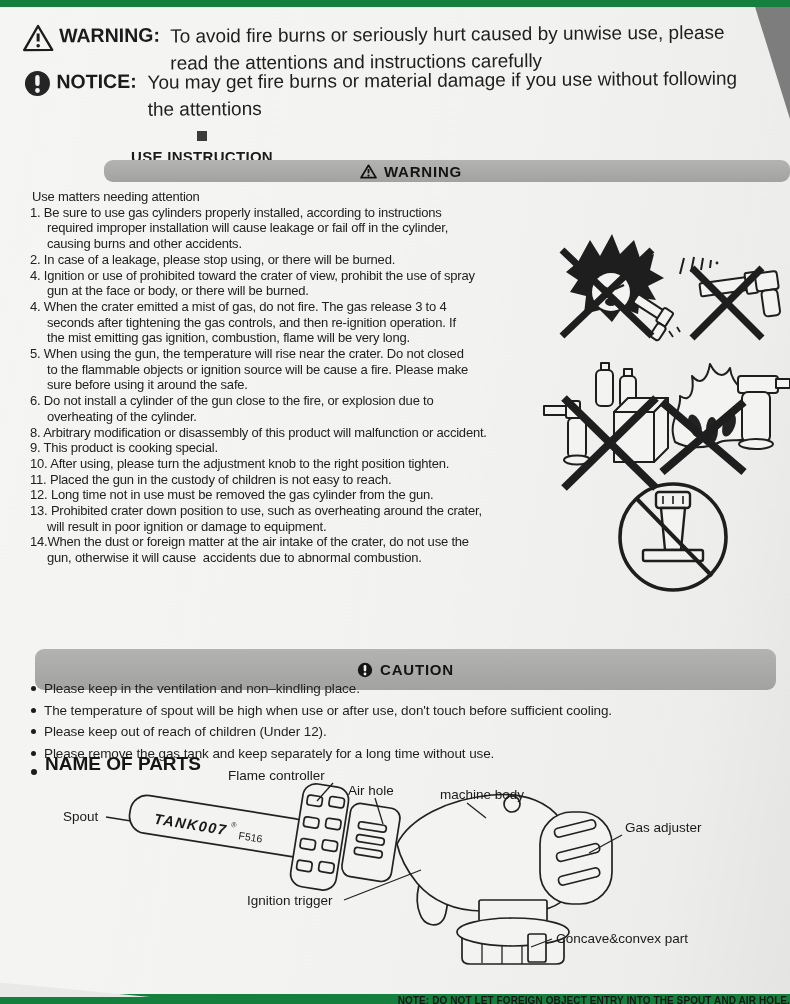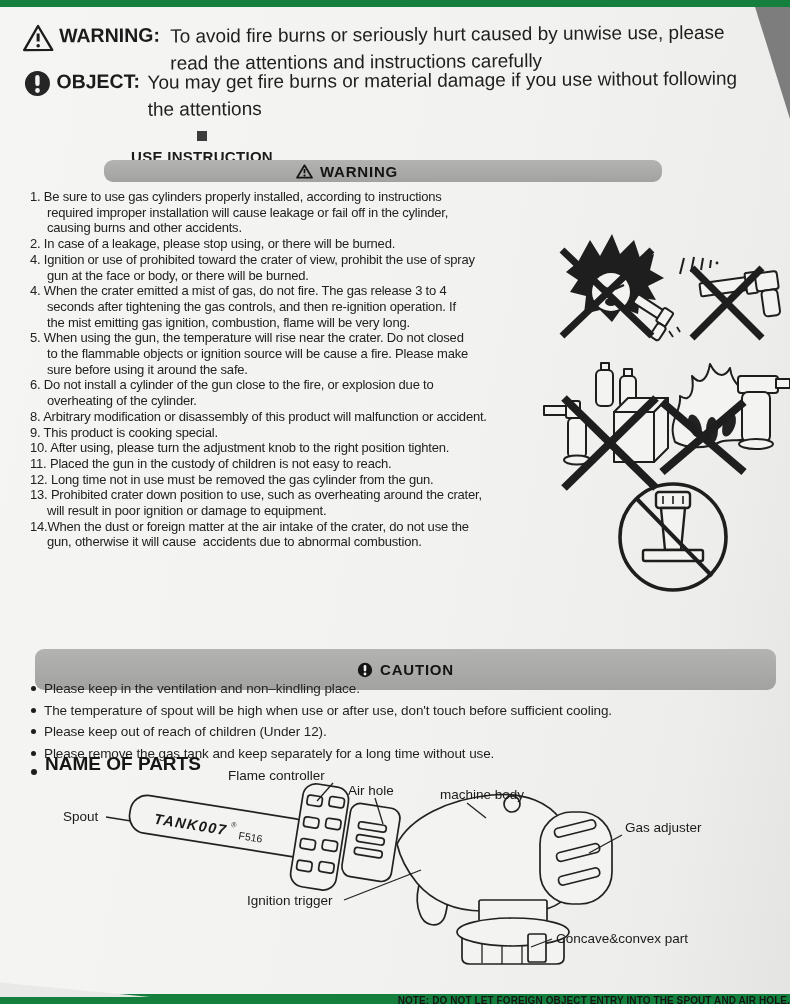--- a/index.html
+++ b/index.html
@@ -54,41 +54,42 @@
     </svg>
     <div class="abs hdr-label" style="left:37px;top:3px;">WARNING:</div>
     <div class="abs hdr-text" style="left:148px;top:2px;">To avoid fire burns or seriously hurt caused by unwise use, please
 read the attentions and instructions carefully</div>
 
     <svg class="abs" style="left:1px;top:48px;" width="28" height="28" viewBox="0 0 28 28">
       <circle cx="14" cy="14" r="12.5" fill="#252525"></circle>
       <rect x="11.8" y="5.5" width="4.4" height="11" rx="2.2" fill="#f4f4f2"></rect>
       <circle cx="14" cy="21" r="2.4" fill="#f4f4f2"></circle>
     </svg>
-    <div class="abs hdr-label" style="left:34px;top:49px;">OBJECT:</div>
+    <div class="abs hdr-label" style="left:34px;top:49px;">NOTICE:</div>
     <div class="abs hdr-text" style="left:125px;top:48px;">You may get fire burns or material damage if you use without following
 the attentions</div>
   </div>
 
   <div class="abs use-title" style="left:131px;top:131px;flex-direction:column;">
     <span class="sq"></span>
     <span>USE INSTRUCTION</span>
     <span class="sq"></span>
   </div>
 
-  <div class="abs bar" style="left:104px;top:160px;width:558px;height:22px;padding-right:72px;box-sizing:border-box;">
+  <div class="abs bar" style="left:104px;top:160px;width:686px;height:22px;padding-right:72px;box-sizing:border-box;">
     <svg width="17" height="15" viewBox="0 0 17 15">
       <path d="M8.5 1.3 L16 13.7 L1 13.7 Z" fill="none" stroke="#141414" stroke-width="1.7" stroke-linejoin="round"></path>
       <line x1="8.5" y1="5" x2="8.5" y2="9.3" stroke="#141414" stroke-width="1.8"></line>
       <circle cx="8.5" cy="11.6" r="1.1" fill="#141414"></circle>
     </svg>
     <span>WARNING</span>
   </div>
 
   <div id="wlist" class="abs" style="left:30px;top:189px;">
+    <div class="wintro">Use matters needing attention</div>
     <div class="witem">1. Be sure to use gas cylinders properly installed, according to instructions
 required improper installation will cause leakage or fail off in the cylinder,
 causing burns and other accidents.</div>
     <div class="witem">2. In case of a leakage, please stop using, or there will be burned.</div>
     <div class="witem">4. Ignition or use of prohibited toward the crater of view, prohibit the use of spray
 gun at the face or body, or there will be burned.</div>
     <div class="witem">4. When the crater emitted a mist of gas, do not fire. The gas release 3 to 4
 seconds after tightening the gas controls, and then re-ignition operation. If
 the mist emitting gas ignition, combustion, flame will be very long.</div>
     <div class="witem">5. When using the gun, the temperature will rise near the crater. Do not closed

